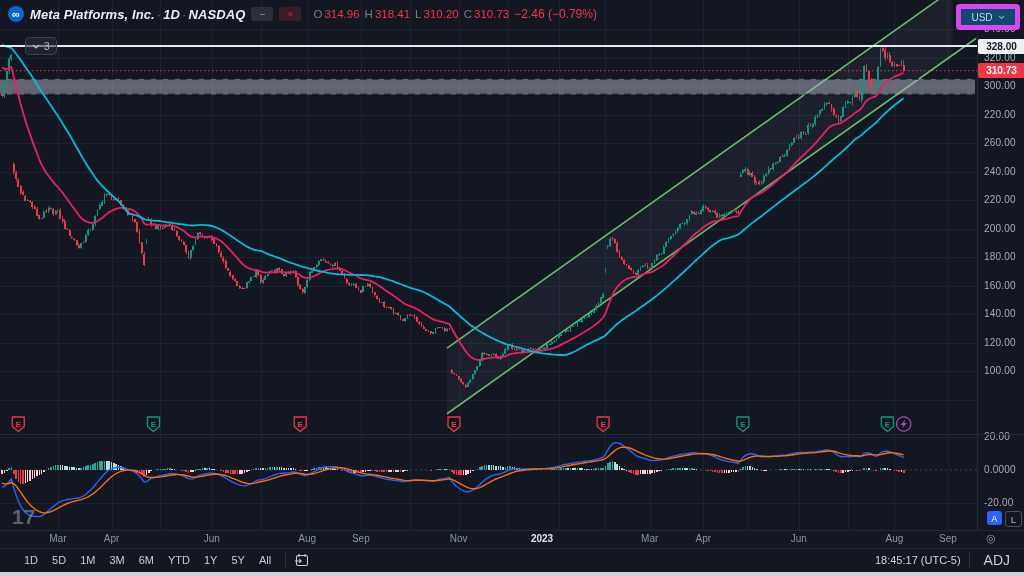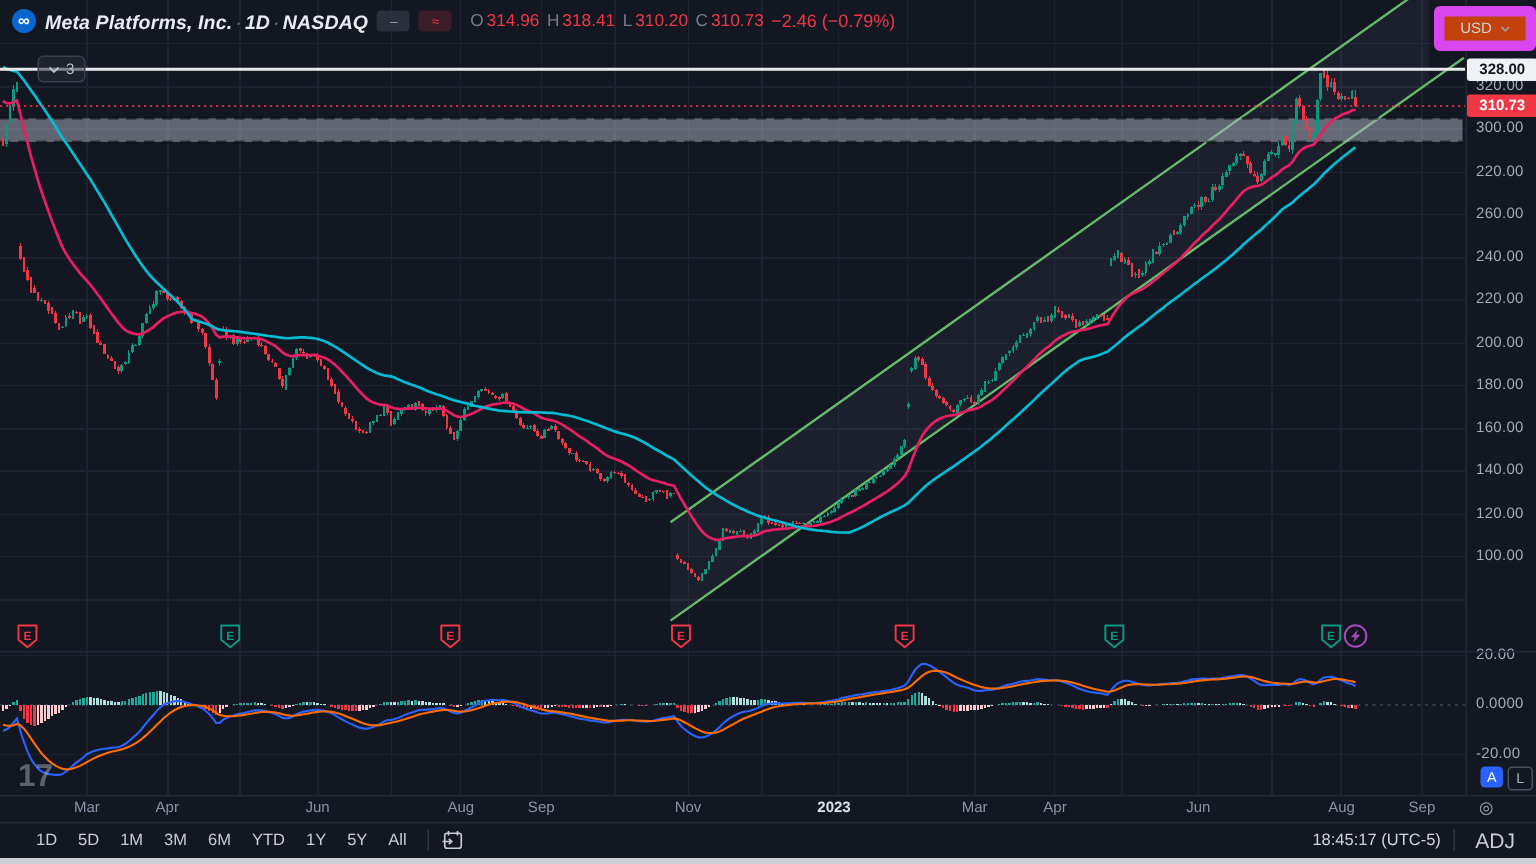--- a/index.html
+++ b/index.html
@@ -20,22 +20,22 @@
   .legend .v{color:#f23645;font-weight:500;margin-left:-3px;text-align:right;}
   .chg{color:#f23645;font-size:12px;font-weight:500;}
   .chip{position:absolute;top:37px;left:25px;height:16px;padding:0 6px;display:flex;align-items:center;gap:4px;
         background:rgba(42,46,57,.55);border:1px solid #3a4050;border-radius:4px;font-size:10px;color:#b9bfcc;z-index:30;}
   
   .price-axis{position:absolute;left:977px;top:0;width:47px;height:530px;border-left:1px solid #242936;background:#131722;z-index:20;}
   .ptick{position:absolute;left:6px;font-size:10px;color:#a6abb8;letter-spacing:.2px;}
   .badge{position:absolute;left:0;width:47px;height:15px;font-size:10px;display:flex;align-items:center;justify-content:center;border-radius:2px;z-index:22;}
   .badge.white{background:#f0f1f4;color:#131722;font-weight:600;}
   .badge.red{background:#f23645;color:#fff;font-weight:600;}
-  .usd-chip{position:absolute;left:956px;top:4px;width:54px;height:16px;border:7px solid #d946ef;border-radius:4px;
-            display:flex;align-items:center;justify-content:center;gap:5px;font-size:10px;color:#cfd3db;background:#c2410c;z-index:31;}
+  .usd-chip{position:absolute;left:956px;top:4px;width:54px;height:16px;border:5px solid #d946ef;border-radius:4px;
+            display:flex;align-items:center;justify-content:center;gap:5px;font-size:10px;color:#cfd3db;background:#0c4a6e;z-index:31;}
   .al{position:absolute;width:15px;height:14px;border-radius:3px;font-size:9.5px;display:flex;align-items:center;justify-content:center;}
   .al.a{left:9px;top:511px;background:#2962ff;color:#fff;}
   .al.l{left:27px;top:511px;border:1px solid #4a5060;color:#aab0bd;}
   
   .hsep{position:absolute;left:0;width:1024px;height:1px;background:#232836;z-index:21;}
   
   .time-axis{position:absolute;left:0;top:530px;width:1024px;height:18px;z-index:20;background:#131722;}
   .tlabel{position:absolute;top:3px;font-size:10px;color:#8b93a6;transform:translateX(-50%);white-space:nowrap;}
   .tlabel.major{color:#dfe3ea;font-weight:600;}
   .corner-ico{position:absolute;left:986px;top:2px;font-size:11px;color:#9aa0ae;}
@@ -231,21 +231,21 @@
   <div class="hsep" style="top:548px"></div>
 
   <div class="time-axis" id="time-axis">
     <span class="corner-ico">◎</span>
   <span class="tlabel" style="left: 57.92px;">Mar</span>
       <span class="tlabel" style="left: 111.51px;">Apr</span>
       <span class="tlabel" style="left: 211.7px;">Jun</span>
       <span class="tlabel" style="left: 307.23px;">Aug</span>
       <span class="tlabel" style="left: 360.82px;">Sep</span>
       <span class="tlabel" style="left: 458.68px;">Nov</span>
-      <span class="tlabel major" style="left: 556px;">2023</span>
+      <span class="tlabel major" style="left: 542px;">2023</span>
       <span class="tlabel" style="left: 649.74px;">Mar</span>
       <span class="tlabel" style="left: 703.33px;">Apr</span>
       <span class="tlabel" style="left: 798.86px;">Jun</span>
       <span class="tlabel" style="left: 894.39px;">Aug</span>
       <span class="tlabel" style="left: 947.98px;">Sep</span>
     </div>
 
   <div class="toolbar">
     <div class="ranges" id="ranges">
         <span class="rbtn">1D</span>

